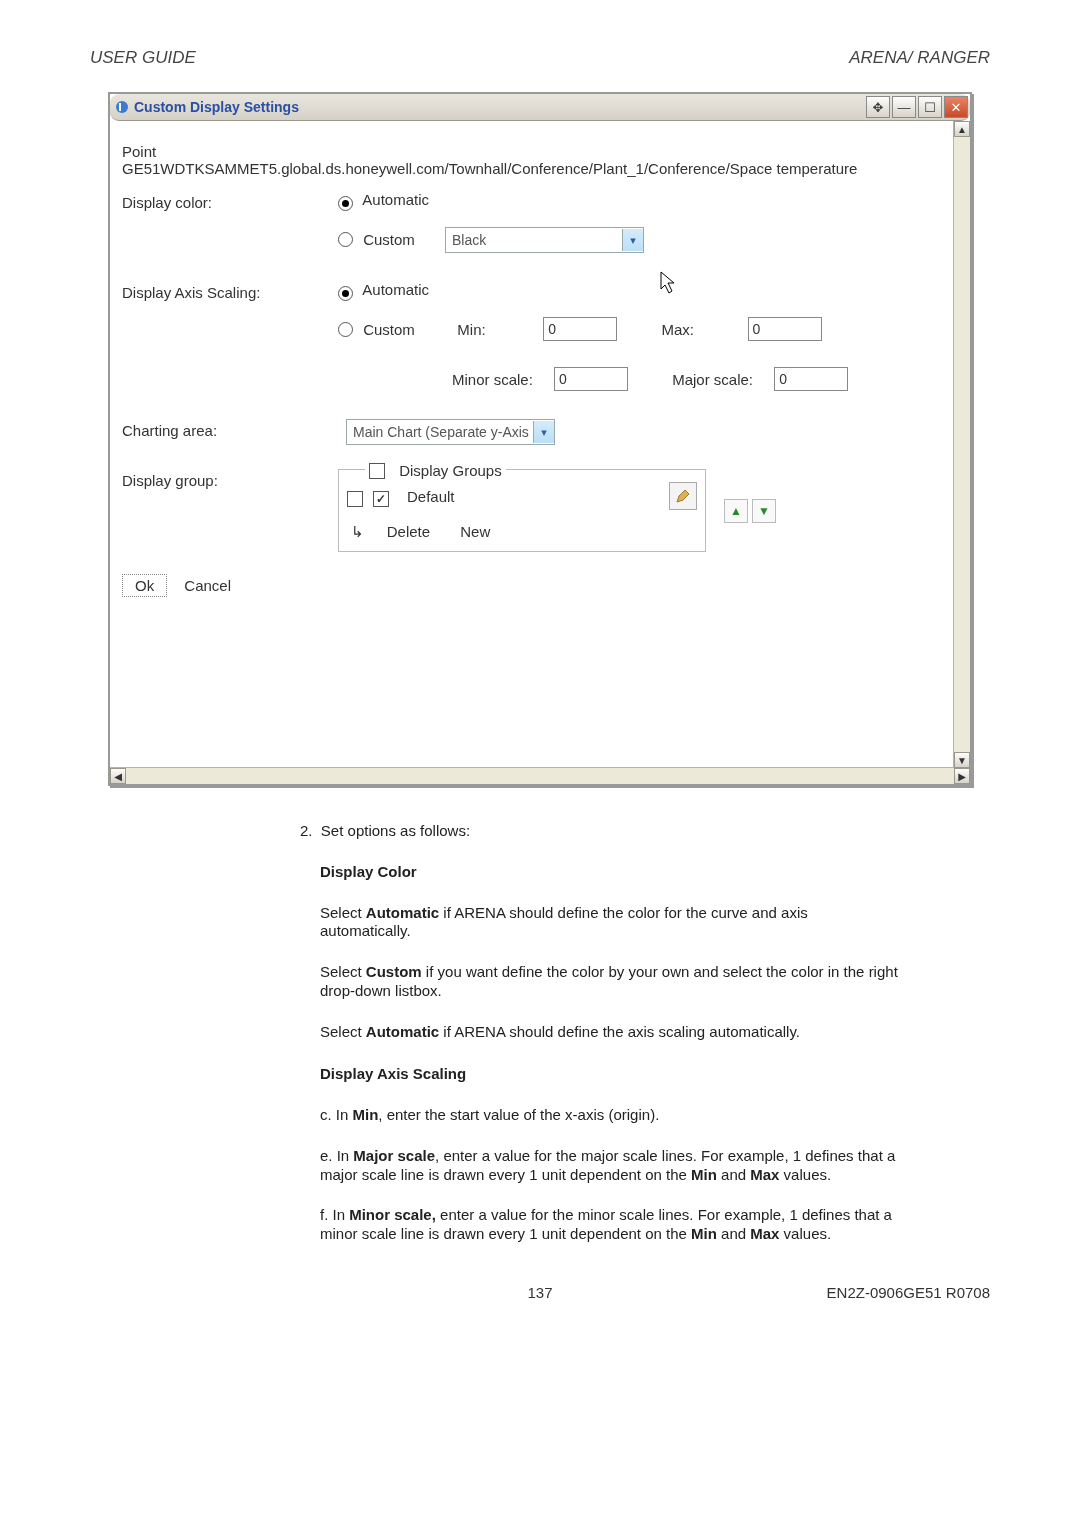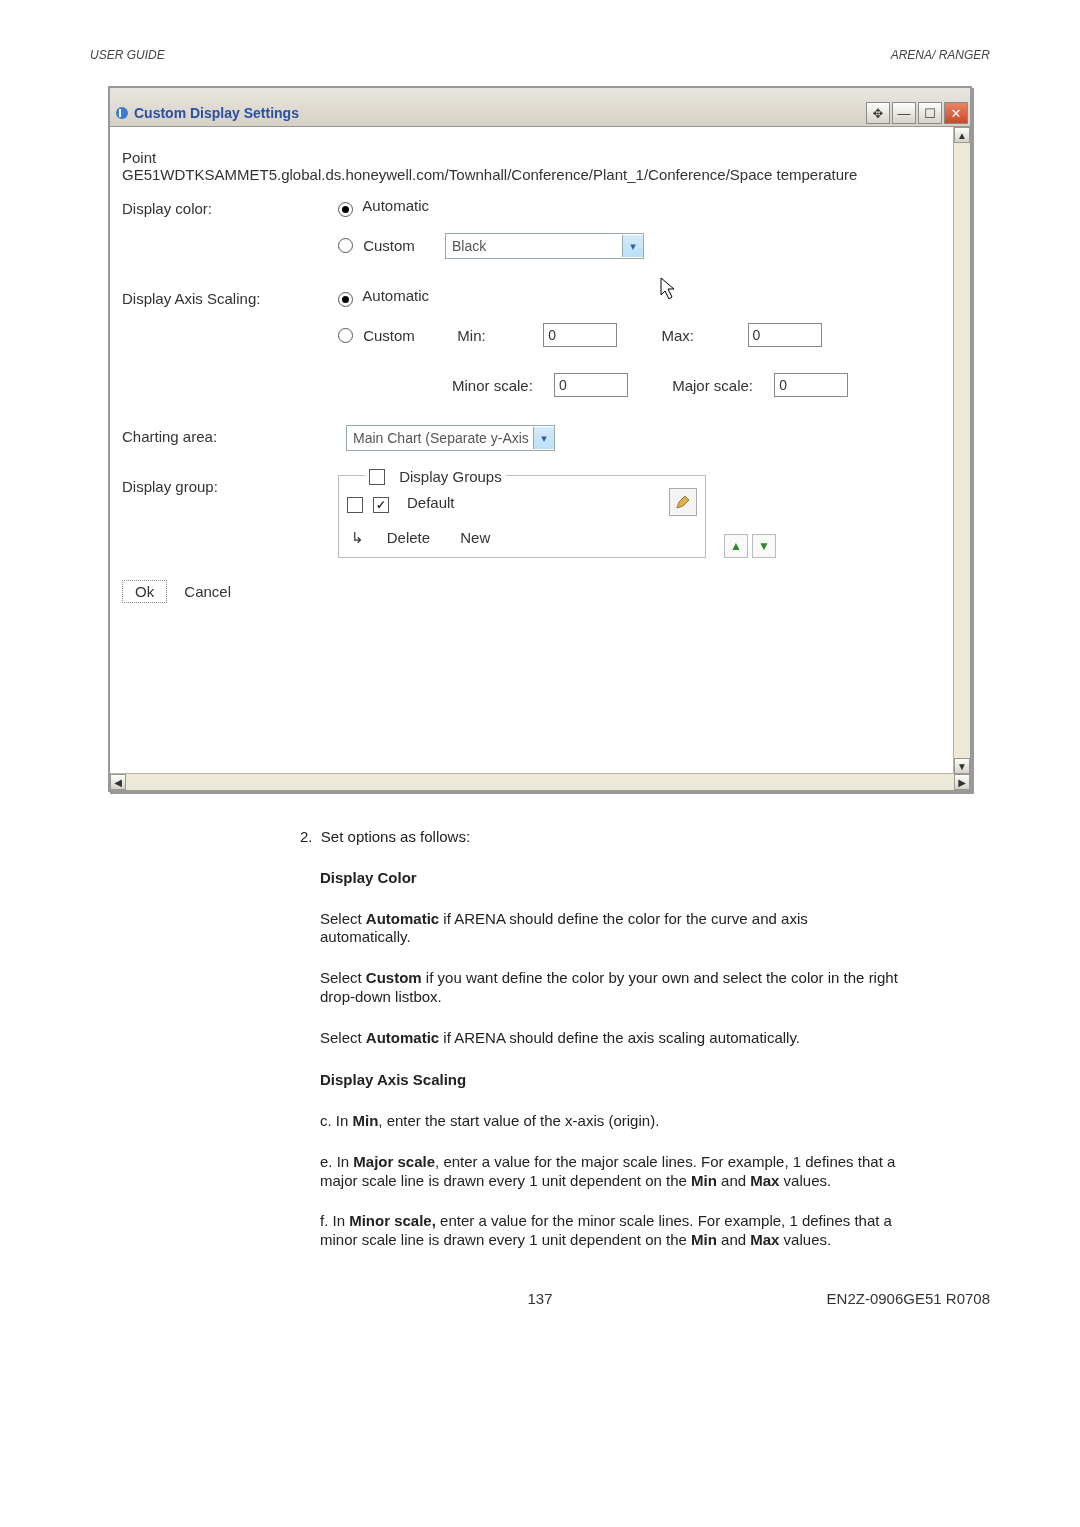--- a/index.html
+++ b/index.html
@@ -13,37 +13,38 @@
   }
   .page {
     padding: 48px 90px 30px 90px;
     box-sizing: border-box;
     position: relative;
   }
   .pg-header {
     display: flex;
     justify-content: space-between;
     font-style: italic;
-    font-size: 12px;
+    font-size: 17px;
     color: #444;
     margin-bottom: 24px;
   }
   .window {
     border: 2px solid #999;
     box-shadow: 2px 2px 0 #999;
     width: 860px;
     margin: 0 auto 36px auto;
   }
   .titlebar {
     background: linear-gradient(#e9e6df, #d5d1c7);
     display: flex;
     align-items: center;
     height: 26px;
-    padding: 12px 2px 0 4px;
+    padding: 0 2px 0 4px;
     border-bottom: 1px solid #9a978e;
+    border-radius: 9px;
   }
   .titlebar .app-icon {
     width: 16px; height: 16px; margin-right: 4px;
     display:inline-flex; align-items:center; justify-content:center;
   }
   .titlebar .title {
     color: #2a4fa3;
     font-weight: bold;
     font-size: 14px;
     flex: 1;
@@ -249,21 +250,21 @@
               <span class="dd-text" style="min-width:180px;">Main Chart (Separate y-Axis</span>
               <span class="dd-arrow">▾</span>
             </span>
           </div>
         </div>
 
         <div style="height:16px;"></div>
 
         <div class="row">
           <div class="lbl">Display group:</div>
-          <div style="display:flex; align-items:flex-end;">
+          <div style="display:flex; align-items:center;">
             <div class="groupbox">
               <span class="legend">
                 <span class="chk"></span>
                 <span>Display Groups</span>
               </span>
               <div class="def-row">
                 <span class="chk"></span>
                 <span class="chk">✓</span>
                 <span class="def-label">Default</span>
                 <span class="pencil-btn">

